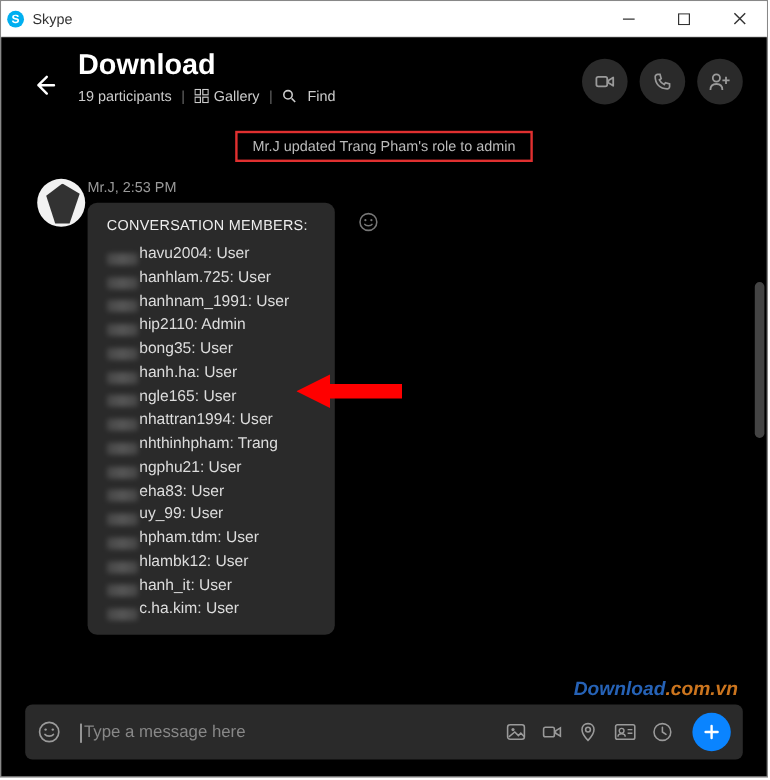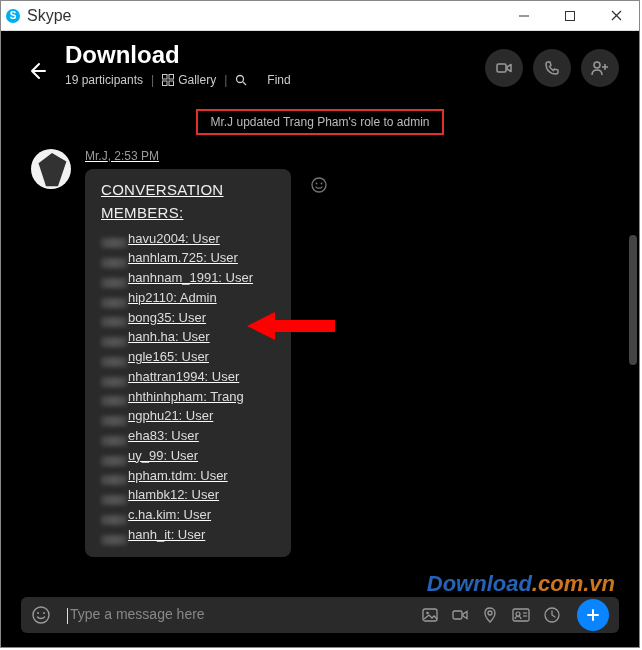--- a/index.html
+++ b/index.html
@@ -1,52 +1,52 @@
 <!DOCTYPE html>
 <html><head>
 <meta charset="utf-8">
 <style>
   * { box-sizing: border-box; margin: 0; padding: 0; }
   html, body { width: 642px; height: 650px; font-family: "Segoe UI", Arial, sans-serif; background: #fff; overflow: hidden; }
   .window { width: 640px; height: 648px; border: 1px solid #888; background: #fff; position: relative; }
   .titlebar { height: 30px; display: flex; align-items: center; background: #fff; border-bottom: 1px solid #ddd; }
   .titlebar .tb-icon { width: 16px; height: 16px; margin: 0 6px 0 4px; display: flex; align-items: center; justify-content: center; }
-  .titlebar .tb-title { font-size: 16px; color: #333; flex: 1; }
+  .titlebar .tb-title { font-size: 12px; color: #333; flex: 1; }
   .tb-btns { display: flex; }
   .tb-btn { width: 46px; height: 30px; display: flex; align-items: center; justify-content: center; color: #333; font-size: 14px; }
   .app { background: #000; height: 616px; position: relative; color: #fff; }
   .header { padding: 10px 20px 4px 20px; display: flex; align-items: flex-start; }
   .back { width: 32px; height: 32px; display: flex; align-items: center; justify-content: center; color: #fff; margin-top: 14px; margin-right: 12px; }
   .htitle { font-size: 24px; font-weight: 700; }
   .subline { font-size: 12px; color: #ccc; margin-top: 4px; display: flex; align-items: center; gap: 8px; }
   .subline .sep { color: #666; }
   .hactions { margin-left: auto; display: flex; gap: 10px; margin-top: 8px; }
   .circle-btn { width: 38px; height: 38px; border-radius: 50%; background: #2a2a2a; display: flex; align-items: center; justify-content: center; color: #9a9a9a; }
   .sysnote-wrap { display: flex; justify-content: center; margin-top: 18px; }
   .sysnote { font-size: 12px; color: #bbb; padding: 4px 12px; border: 2px solid #e03030; }
   .msgrow { display: flex; align-items: flex-start; padding: 14px 20px 0 30px; }
   .avatar { width: 40px; height: 40px; border-radius: 50%; background: #f2f2f2; position: relative; overflow: hidden; flex-shrink: 0; }
   .avatar::after { content: ""; position: absolute; left: 6px; top: 4px; width: 30px; height: 34px; background: #111; clip-path: polygon(50% 0, 98% 25%, 70% 98%, 30% 98%, 5% 30%); opacity: .85; }
-  .msgcol { margin-left: 14px; text-decoration: underline; }
+  .msgcol { margin-left: 2px; }
   .meta { font-size: 12px; color: #9a9a9a; margin-bottom: 6px; }
   .bubble { background: #2a2a2a; border-radius: 8px; padding: 10px 16px 12px 16px; width: 206px; font-size: 13px; color: #ddd; line-height: 1.52; }
-  .bubble .title { font-size: 15px; letter-spacing: .02em; color: #eee; margin-bottom: 4px; }
+  .bubble .title { font-size: 12px; letter-spacing: .02em; color: #eee; margin-bottom: 4px; }
   .memb { display: flex; align-items: flex-end; white-space: nowrap; }
   .blur { display: inline-block; width: 26px; height: 10px; background: linear-gradient(90deg,#5a5a5a,#7a7a7a,#5a5a5a); filter: blur(2px); border-radius: 2px; margin-right: 1px; opacity: .55; }
   .react { width: 28px; height: 28px; border-radius: 50%; display: flex; align-items: center; justify-content: center; color: #777; margin-left: 14px; margin-top: 22px; font-size: 16px; }
   .arrow { position: absolute; left: 246px; top: 278px; pointer-events: none; }
-  .composer { position: absolute; left: 20px; right: 20px; bottom: 14px; height: 36px; background: #2a2a2a; border-radius: 6px; display: flex; align-items: center; padding: 12px 10px; gap: 10px; }
+  .composer { position: absolute; left: 20px; right: 20px; bottom: 14px; height: 46px; background: #2a2a2a; border-radius: 6px; display: flex; align-items: center; padding: 12px 10px; gap: 10px; }
   .composer .emoji { color: #9a9a9a; font-size: 18px; width: 26px; text-align: center; }
   .composer .input { flex: 1; color: #888; font-size: 14px; position: relative; }
   .composer .input .cursor { display: inline-block; width: 1px; height: 16px; background: #ddd; vertical-align: middle; margin-right: 2px; }
   .cicons { display: flex; gap: 12px; color: #9a9a9a; font-size: 16px; align-items: center; }
   .plusbtn { width: 32px; height: 32px; border-radius: 50%; background: #0a84ff; color: #fff; display: flex; align-items: center; justify-content: center; font-size: 20px; margin-left: 4px; }
   .scrollbar { position: absolute; right: 2px; top: 114px; bottom: 70px; width: 8px; }
   .scrollthumb { position: absolute; right: 0; top: 90px; width: 8px; height: 130px; background: #444; border-radius: 4px; }
-  .watermark { position: absolute; right: 24px; bottom: 50px; font-size: 22px; font-style: italic; font-weight: 700; pointer-events: none; opacity: .85; }
+  .watermark { position: absolute; right: 24px; bottom: 63px; font-size: 16px; font-style: italic; font-weight: 700; pointer-events: none; opacity: .85; }
   .watermark .d1 { color: #2d74d6; text-shadow: 0 0 4px rgba(0,0,0,.6); }
   .watermark .d2 { color: #f08a24; }
   .wm-dots { position: absolute; right: 46px; bottom: 24px; display: flex; gap: 4px; pointer-events: none; }
   .wm-dots span { width: 16px; height: 16px; border-radius: 50%; display: inline-block; opacity: .9; }
   svg { display: block; }
 </style>
 </head>
 <body>
 
 <div class="window">
@@ -97,21 +97,21 @@
                 <svg width="12" height="12" viewBox="0 0 12 12">
                   <rect x="0.5" y="0.5" width="4.5" height="4.5" fill="none" stroke="#ccc"></rect>
                   <rect x="7" y="0.5" width="4.5" height="4.5" fill="none" stroke="#ccc"></rect>
                   <rect x="0.5" y="7" width="4.5" height="4.5" fill="none" stroke="#ccc"></rect>
                   <rect x="7" y="7" width="4.5" height="4.5" fill="none" stroke="#ccc"></rect>
                 </svg>
               </span>
             <span>Gallery</span>
           </span>
           <span class="sep">|</span>
-          <span style="display:flex;align-items:center;gap:20px;">
+          <span style="display:flex;align-items:center;gap:9px;">
             <span>
                 <svg width="12" height="12" viewBox="0 0 12 12">
                   <circle cx="5" cy="5" r="3.5" fill="none" stroke="#ccc" stroke-width="1.3"></circle>
                   <line x1="8" y1="8" x2="11" y2="11" stroke="#ccc" stroke-width="1.3"></line>
                 </svg>
               </span>
             <span>Find</span>
           </span>
         </div>
       </div>
@@ -202,25 +202,25 @@
               <div class="memb">
                 <span class="blur"></span>
                 <span>hpham.tdm: User</span>
               </div>
               <div class="memb">
                 <span class="blur"></span>
                 <span>hlambk12: User</span>
               </div>
               <div class="memb">
                 <span class="blur"></span>
+                <span>hanh_it: User</span>
+              </div>
+              <div class="memb">
+                <span class="blur"></span>
                 <span>c.ha.kim: User</span>
-              </div>
-              <div class="memb">
-                <span class="blur"></span>
-                <span>hanh_it: User</span>
               </div>
             </div>
         </div>
       </div>
       <div class="react">
         <svg width="18" height="18" viewBox="0 0 18 18">
             <circle cx="9" cy="9" r="7" fill="none" stroke="#777" stroke-width="1.3"></circle>
             <circle cx="6.5" cy="7.5" r="0.9" fill="#777"></circle>
             <circle cx="11.5" cy="7.5" r="0.9" fill="#777"></circle>
             <path d="M6 11 C7 12.6 11 12.6 12 11" fill="none" stroke="#777" stroke-width="1.3" stroke-linecap="round"></path>

